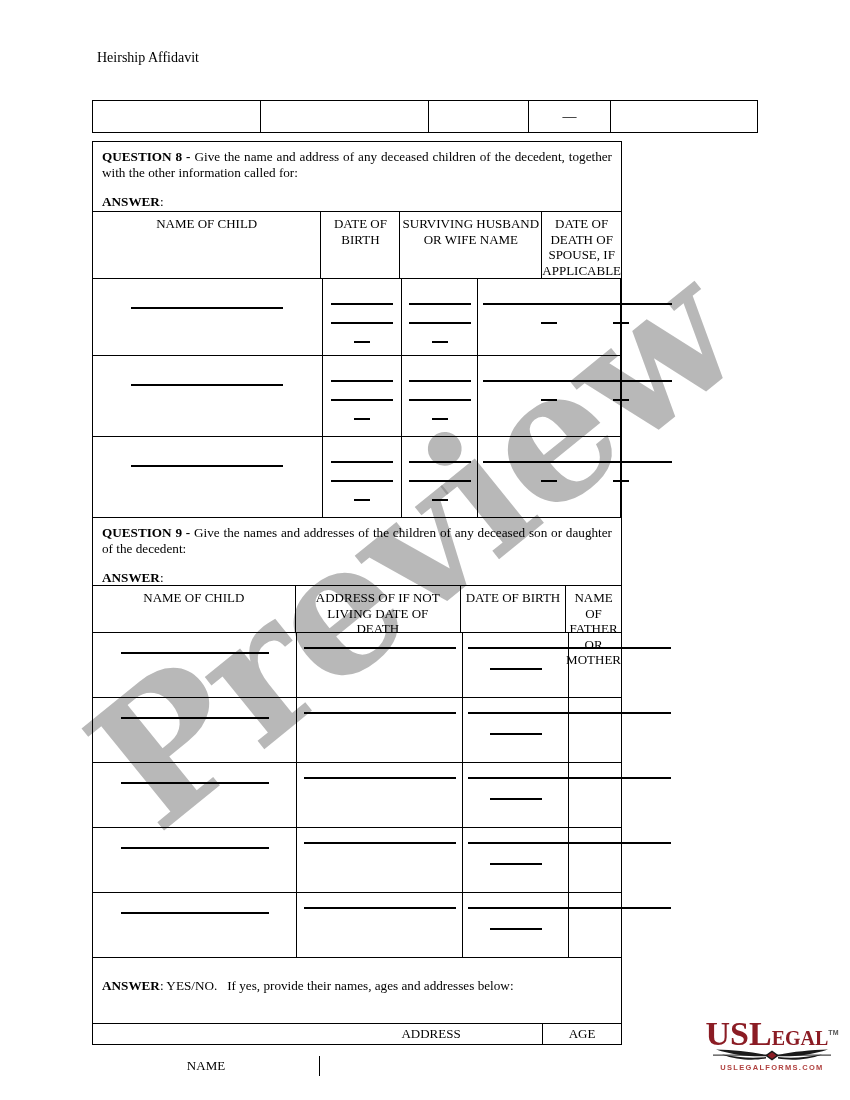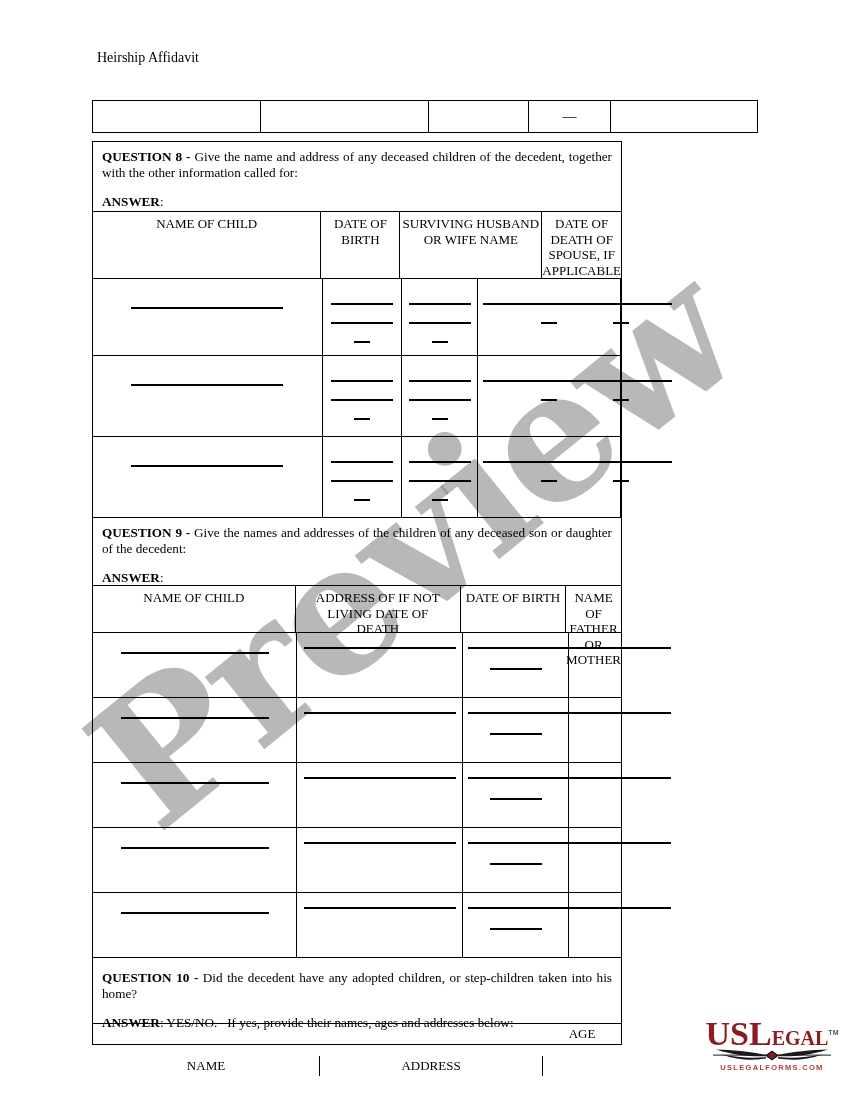--- a/index.html
+++ b/index.html
@@ -37,21 +37,21 @@
   .pre { white-space:pre-wrap; }
 
   
   .hc { font-size:13px; line-height:15.5px; text-align:center; padding-top:4px; }
 
   
   .c8-1 { width:240px; } .c8-2 { width:83px; } .c8-3 { width:80px; } .c8-4 { width:149px; }
   
   .c9-1 { width:204px; } .c9-2 { width:166px; padding-left:14px; padding-right:14px; } .c9-3 { width:106px; }
   
-  .cb-1 { width:227px;margin-top:32px; } .cb-2 { width:223px;margin-top:32px; }
+  .cb-1 { width:227px;margin-top:32px; } .cb-2 { width:223px; }
 
   
   .h70{height:70px;} .h67{height:67px;} .h77{height:77px;} .h81{height:81px;}
   .h68{height:68px;} .h47{height:47px;} .h65{height:65px;} .h66{height:66px;} .h20{height:20px;}
   .bh { font-size:13px; line-height:19px; text-align:center; }
 
   
   .bl { position:absolute; left:50%; transform:translateX(-50%); border-bottom:2px solid #000; height:0; }
   .u-name   { width:152px; top:28px; }
   .u-sm1    { width:62px;  top:24px; }
@@ -274,21 +274,20 @@
       <div class="cell c9-3">
           <span class="bl u9-dob"></span>
           <span class="bl u9-dob2"></span>
         </div>
       <div class="cell">
           <span class="bl u9-par"></span>
         </div>
     </div>
 
     <div class="row q-cell h66">
-      <div class="q-para" style="margin-top:5px;"><b>QUESTION 10 -</b> <span>Did the decedent have any adopted children, or step-children taken into his home?</span></div>
       <div class="ans"><b>ANSWER</b><span class="pre">: YES/NO.   If yes, provide their names, ages and addresses below:</span></div>
     </div>
 
     <div class="row h20">
       <div class="cell cb-1 bh">NAME</div>
       <div class="cell cb-2 bh">ADDRESS</div>
       <div class="cell bh">AGE</div>
     </div>
 
   </div>

